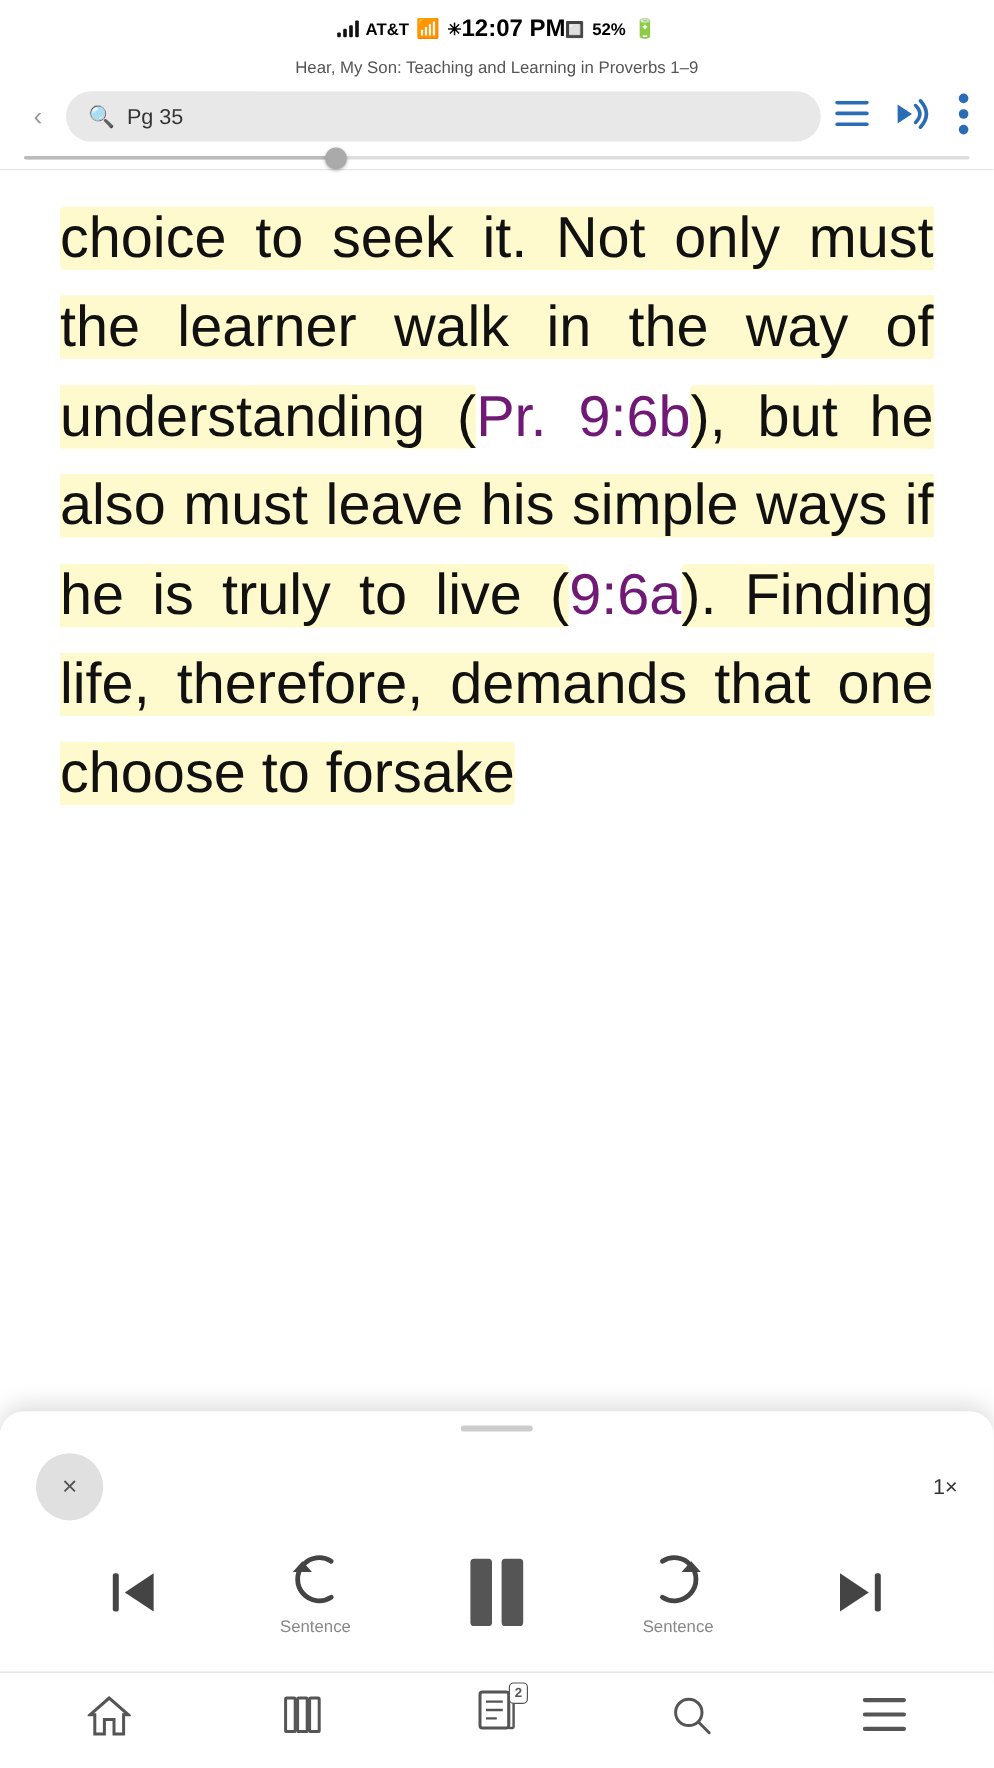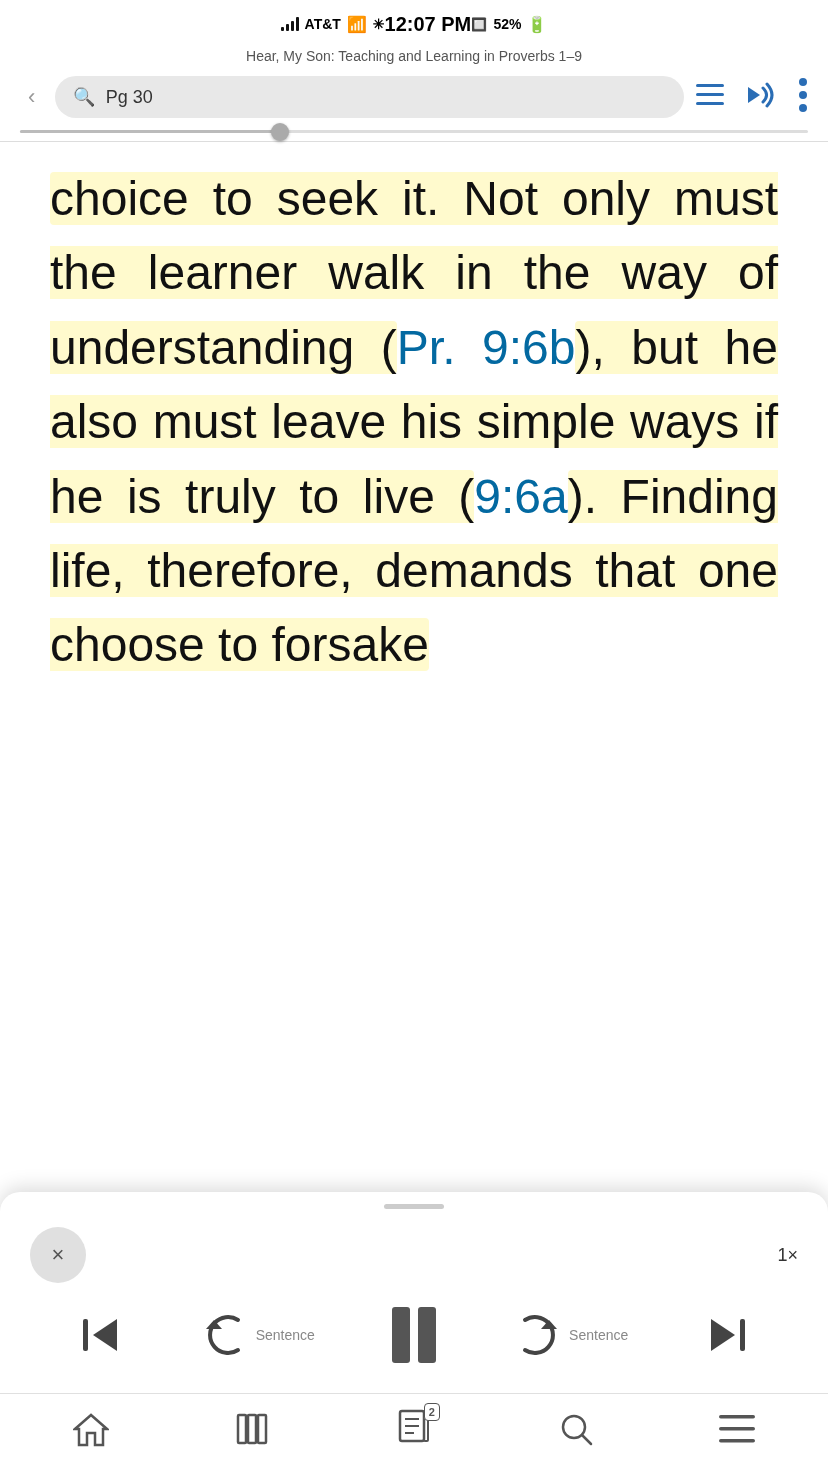--- a/index.html
+++ b/index.html
@@ -140,21 +140,21 @@
       color: #111;
       text-align: justify;
     }
 
     .highlight {
       background-color: #fffacd;
       border-radius: 4px;
     }
 
     .link-blue {
-      color: #0369a1;
+      color: #701a75;
     }
 
     
     .audio-sheet {
       position: absolute;
       bottom: 80px;
       left: 0;
       right: 0;
       background: #fff;
       border-radius: 20px 20px 0 0;
@@ -202,21 +202,21 @@
 
     
     .audio-controls {
       display: flex;
       align-items: center;
       justify-content: space-around;
       padding: 0 10px;
     }
     .control-btn {
       display: flex;
-      flex-direction: row;
+      flex-direction: column;
       align-items: center;
       gap: 6px;
       cursor: pointer;
     }
     .control-label {
       font-size: 14px;
       color: #888;
     }
     .pause-icon-container {
       display: flex;
@@ -310,21 +310,21 @@
 <div class="book-title-bar">
   <span>Hear, My Son: Teaching and Learning in Proverbs 1–9</span>
 </div>
 
 <div class="toolbar">
   <div class="back-btn">
     <span>‹</span>
   </div>
   <div class="search-bar">
     <span style="font-size:18px;color:#888;">🔍</span>
-    <span class="search-bar-text">Pg 30</span>
+    <span class="search-bar-text">Pg 35</span>
   </div>
   <div class="toolbar-icons">
     <div class="toolbar-icon">
       <svg width="28" height="22" viewBox="0 0 28 22" fill="none">
         <rect y="0" width="28" height="3" rx="1.5" fill="#2a6db5"></rect>
         <rect y="9" width="28" height="3" rx="1.5" fill="#2a6db5"></rect>
         <rect y="18" width="28" height="3" rx="1.5" fill="#2a6db5"></rect>
       </svg>
     </div>
     <div class="toolbar-icon">

